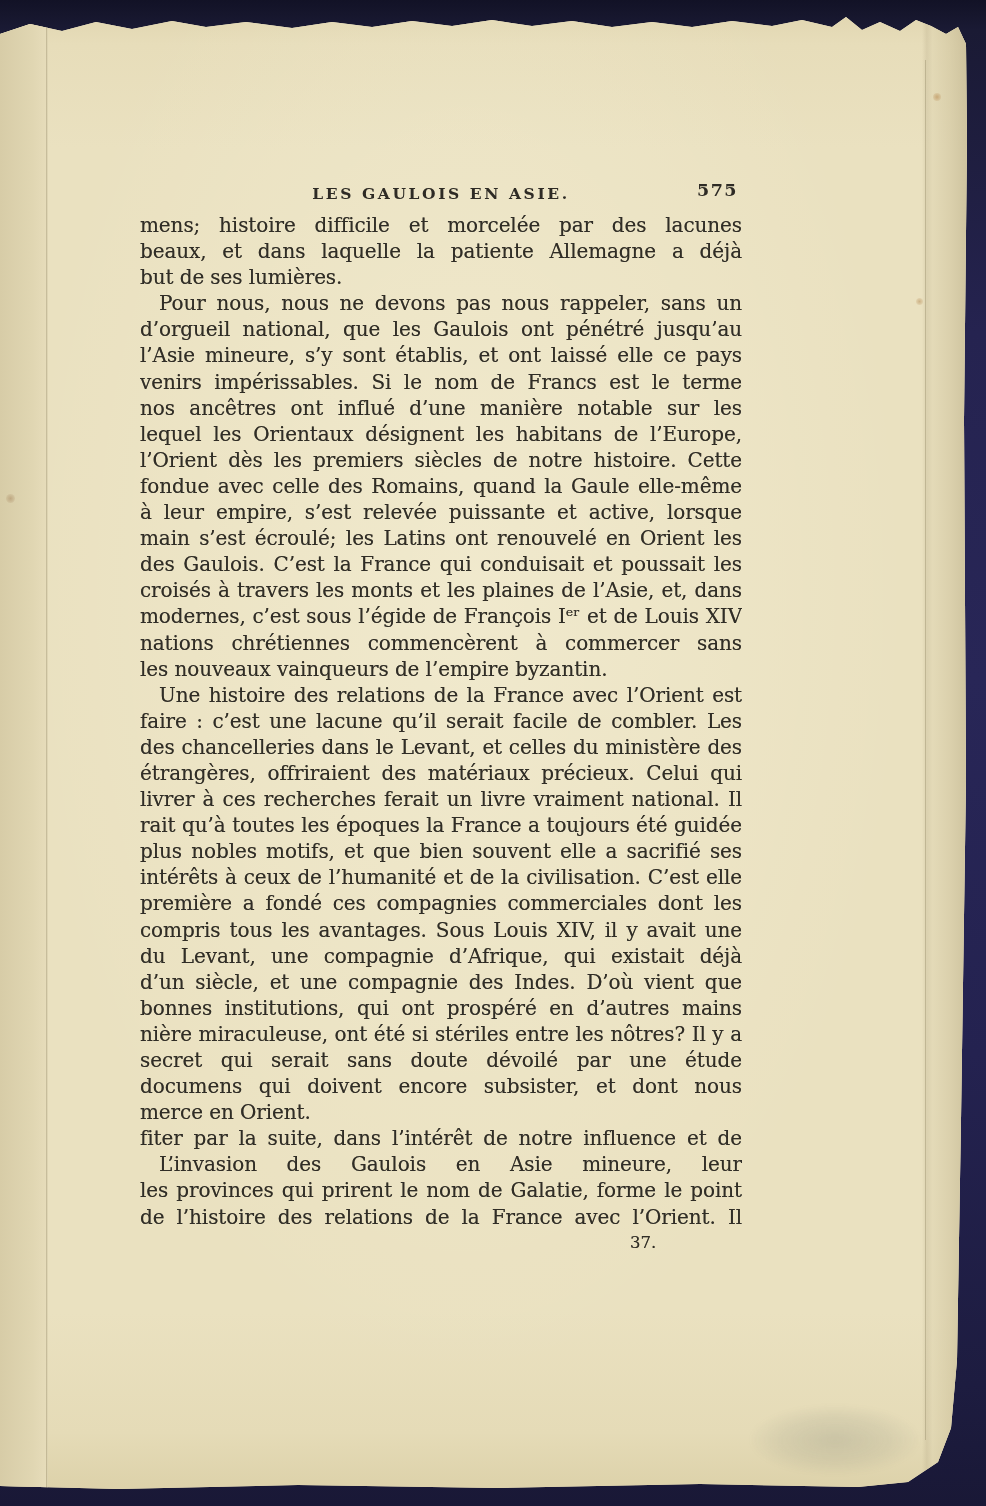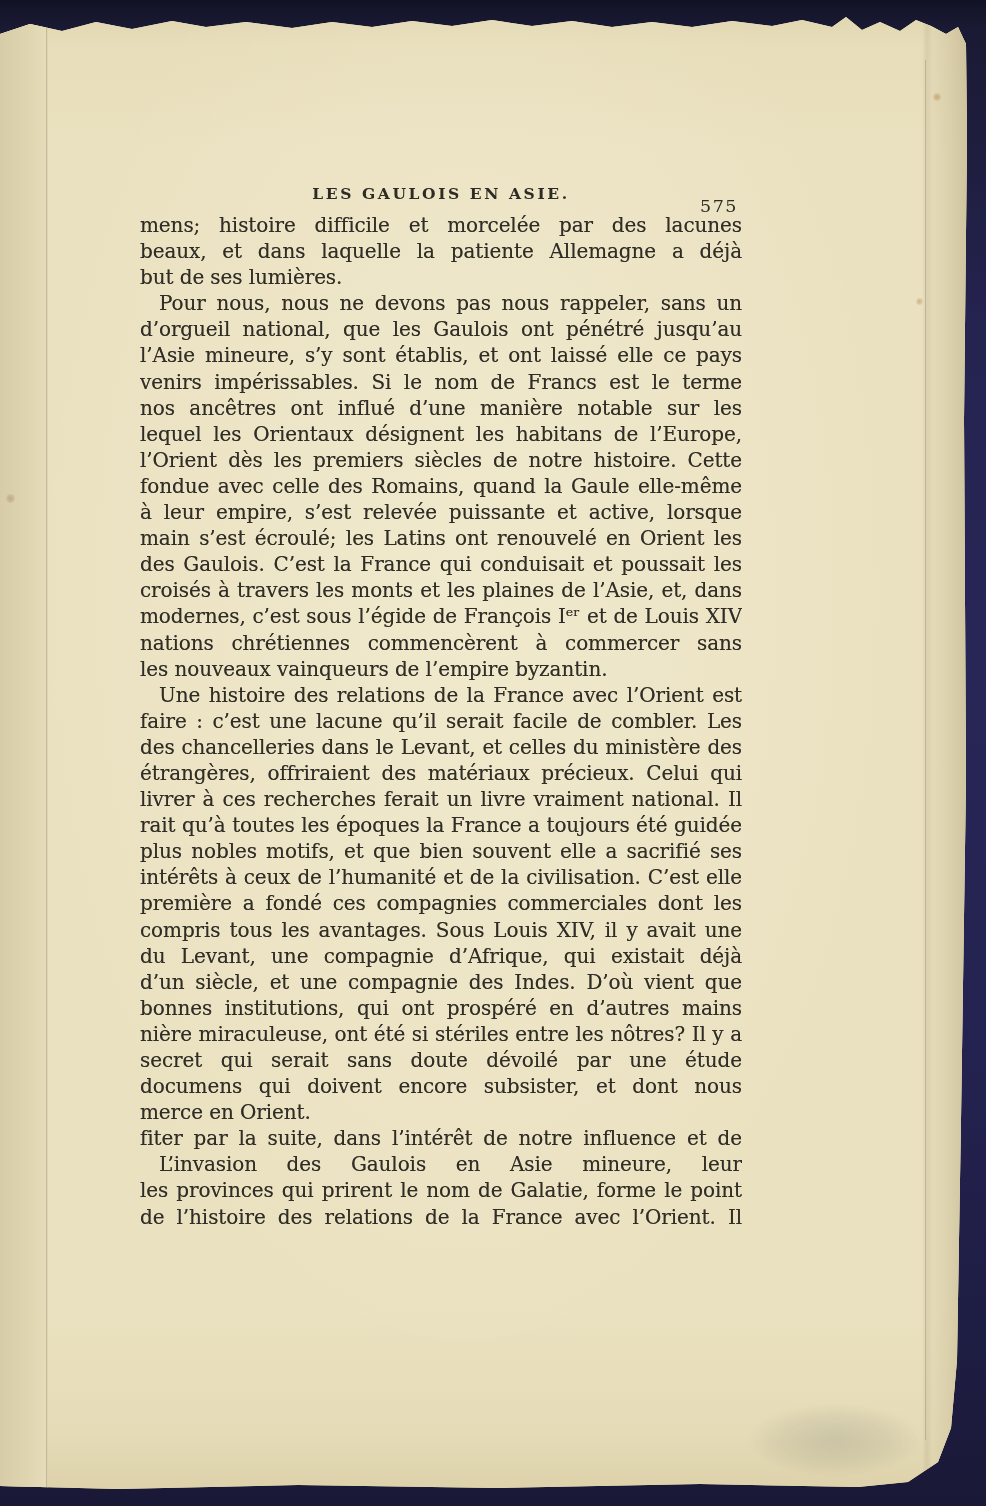--- a/index.html
+++ b/index.html
@@ -93,23 +93,22 @@
     font-size: 15.5px;
     font-weight: bold;
     letter-spacing: 2.6px;
     line-height: 24px;
     color: #2e2b25;
   }
   .page-number {
     position: absolute; right: 4px; top: -2px;
     font-size: 17.5px;
     letter-spacing: 1.5px;
-    font-weight: normal;
+    font-weight: bold;
     color: #2e2b25;
-    margin-top: 16px;
   }
   .body-text {
     font-size: 20px;
     letter-spacing: -0.1px;
   }
   .line {
     height: 26.1px;
     line-height: 26.1px;
     overflow: hidden;
     text-align: justify;
@@ -180,14 +179,15 @@
         <div class="line">bonnes institutions, qui ont prospéré en d’autres mains d’une ma-</div>
         <div class="line">nière miraculeuse, ont été si stériles entre les nôtres? Il y a là un</div>
         <div class="line">secret qui serait sans doute dévoilé par une étude approfondie des</div>
         <div class="line">documens qui doivent encore subsister, et dont nous pourrions pro-</div>
         <div class="line lastline">merce en Orient.</div>
         <div class="line">fiter par la suite, dans l’intérêt de notre influence et de notre com-</div>
         <div class="line indent">L’invasion des Gaulois en Asie mineure, leur établissement dans</div>
         <div class="line">les provinces qui prirent le nom de Galatie, forme le point de départ</div>
         <div class="line">de l’histoire des relations de la France avec l’Orient. Il n’est donc</div>
       </div>
+    <div class="signature">37.</div>
   </div>
 </div>
 
 </body></html>

